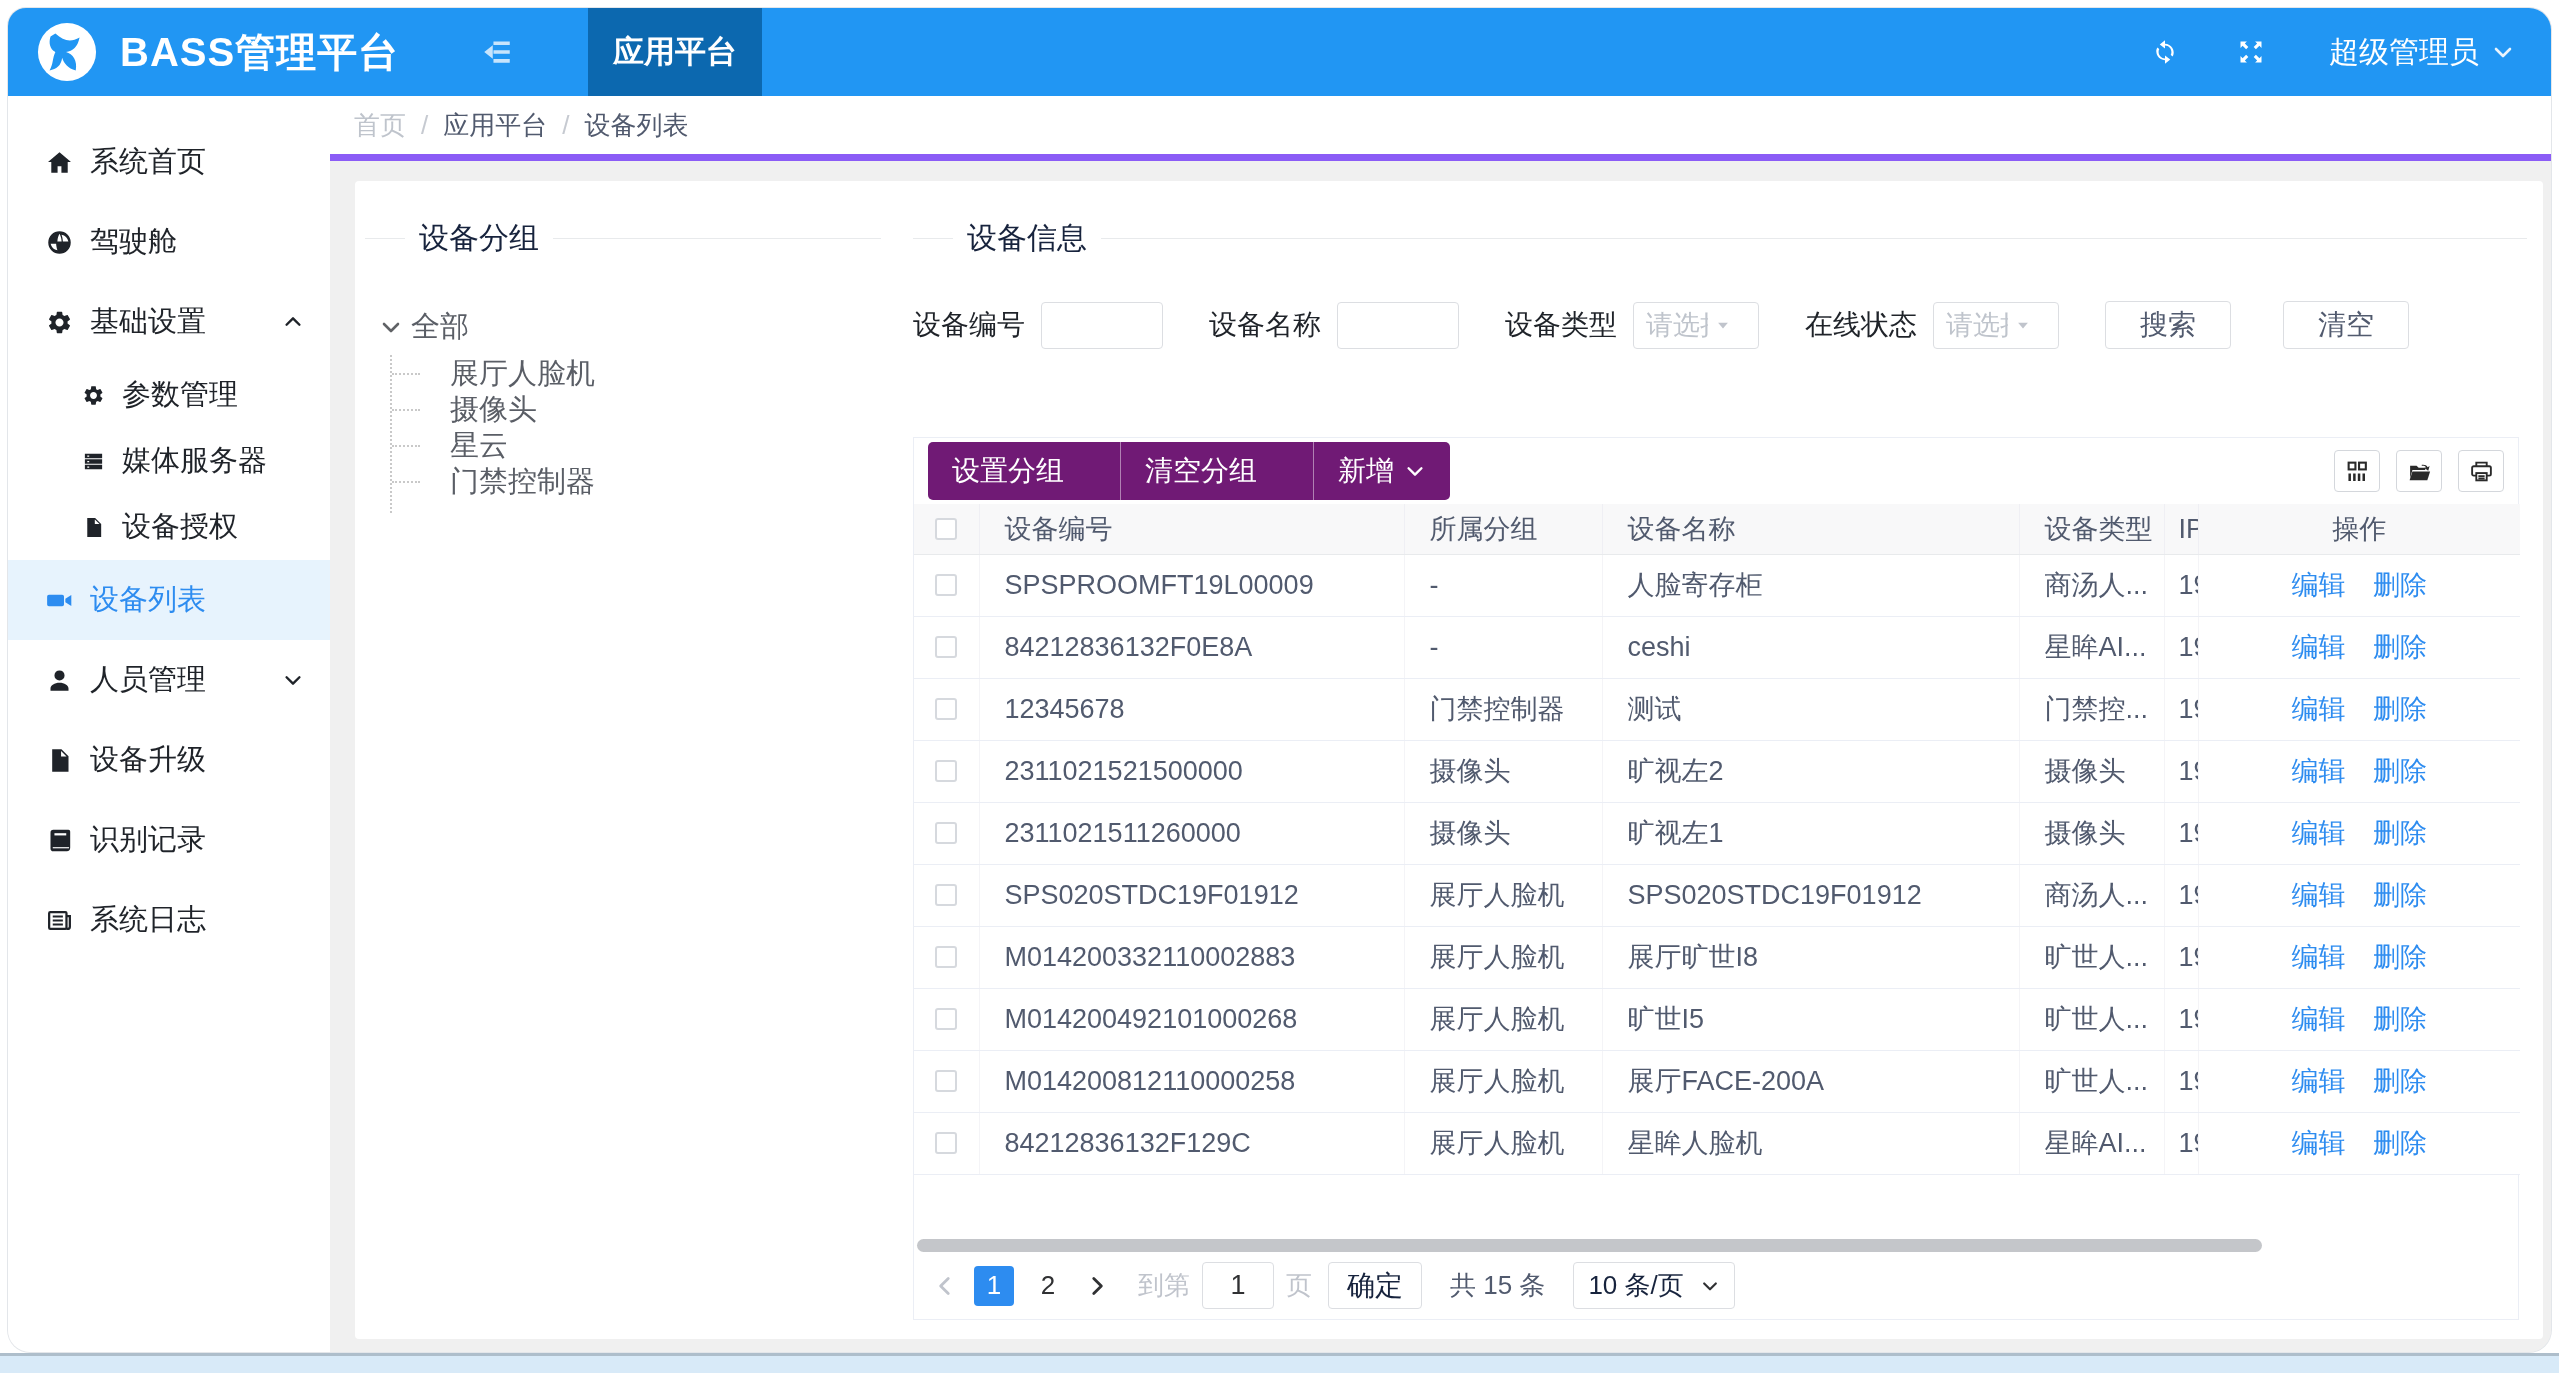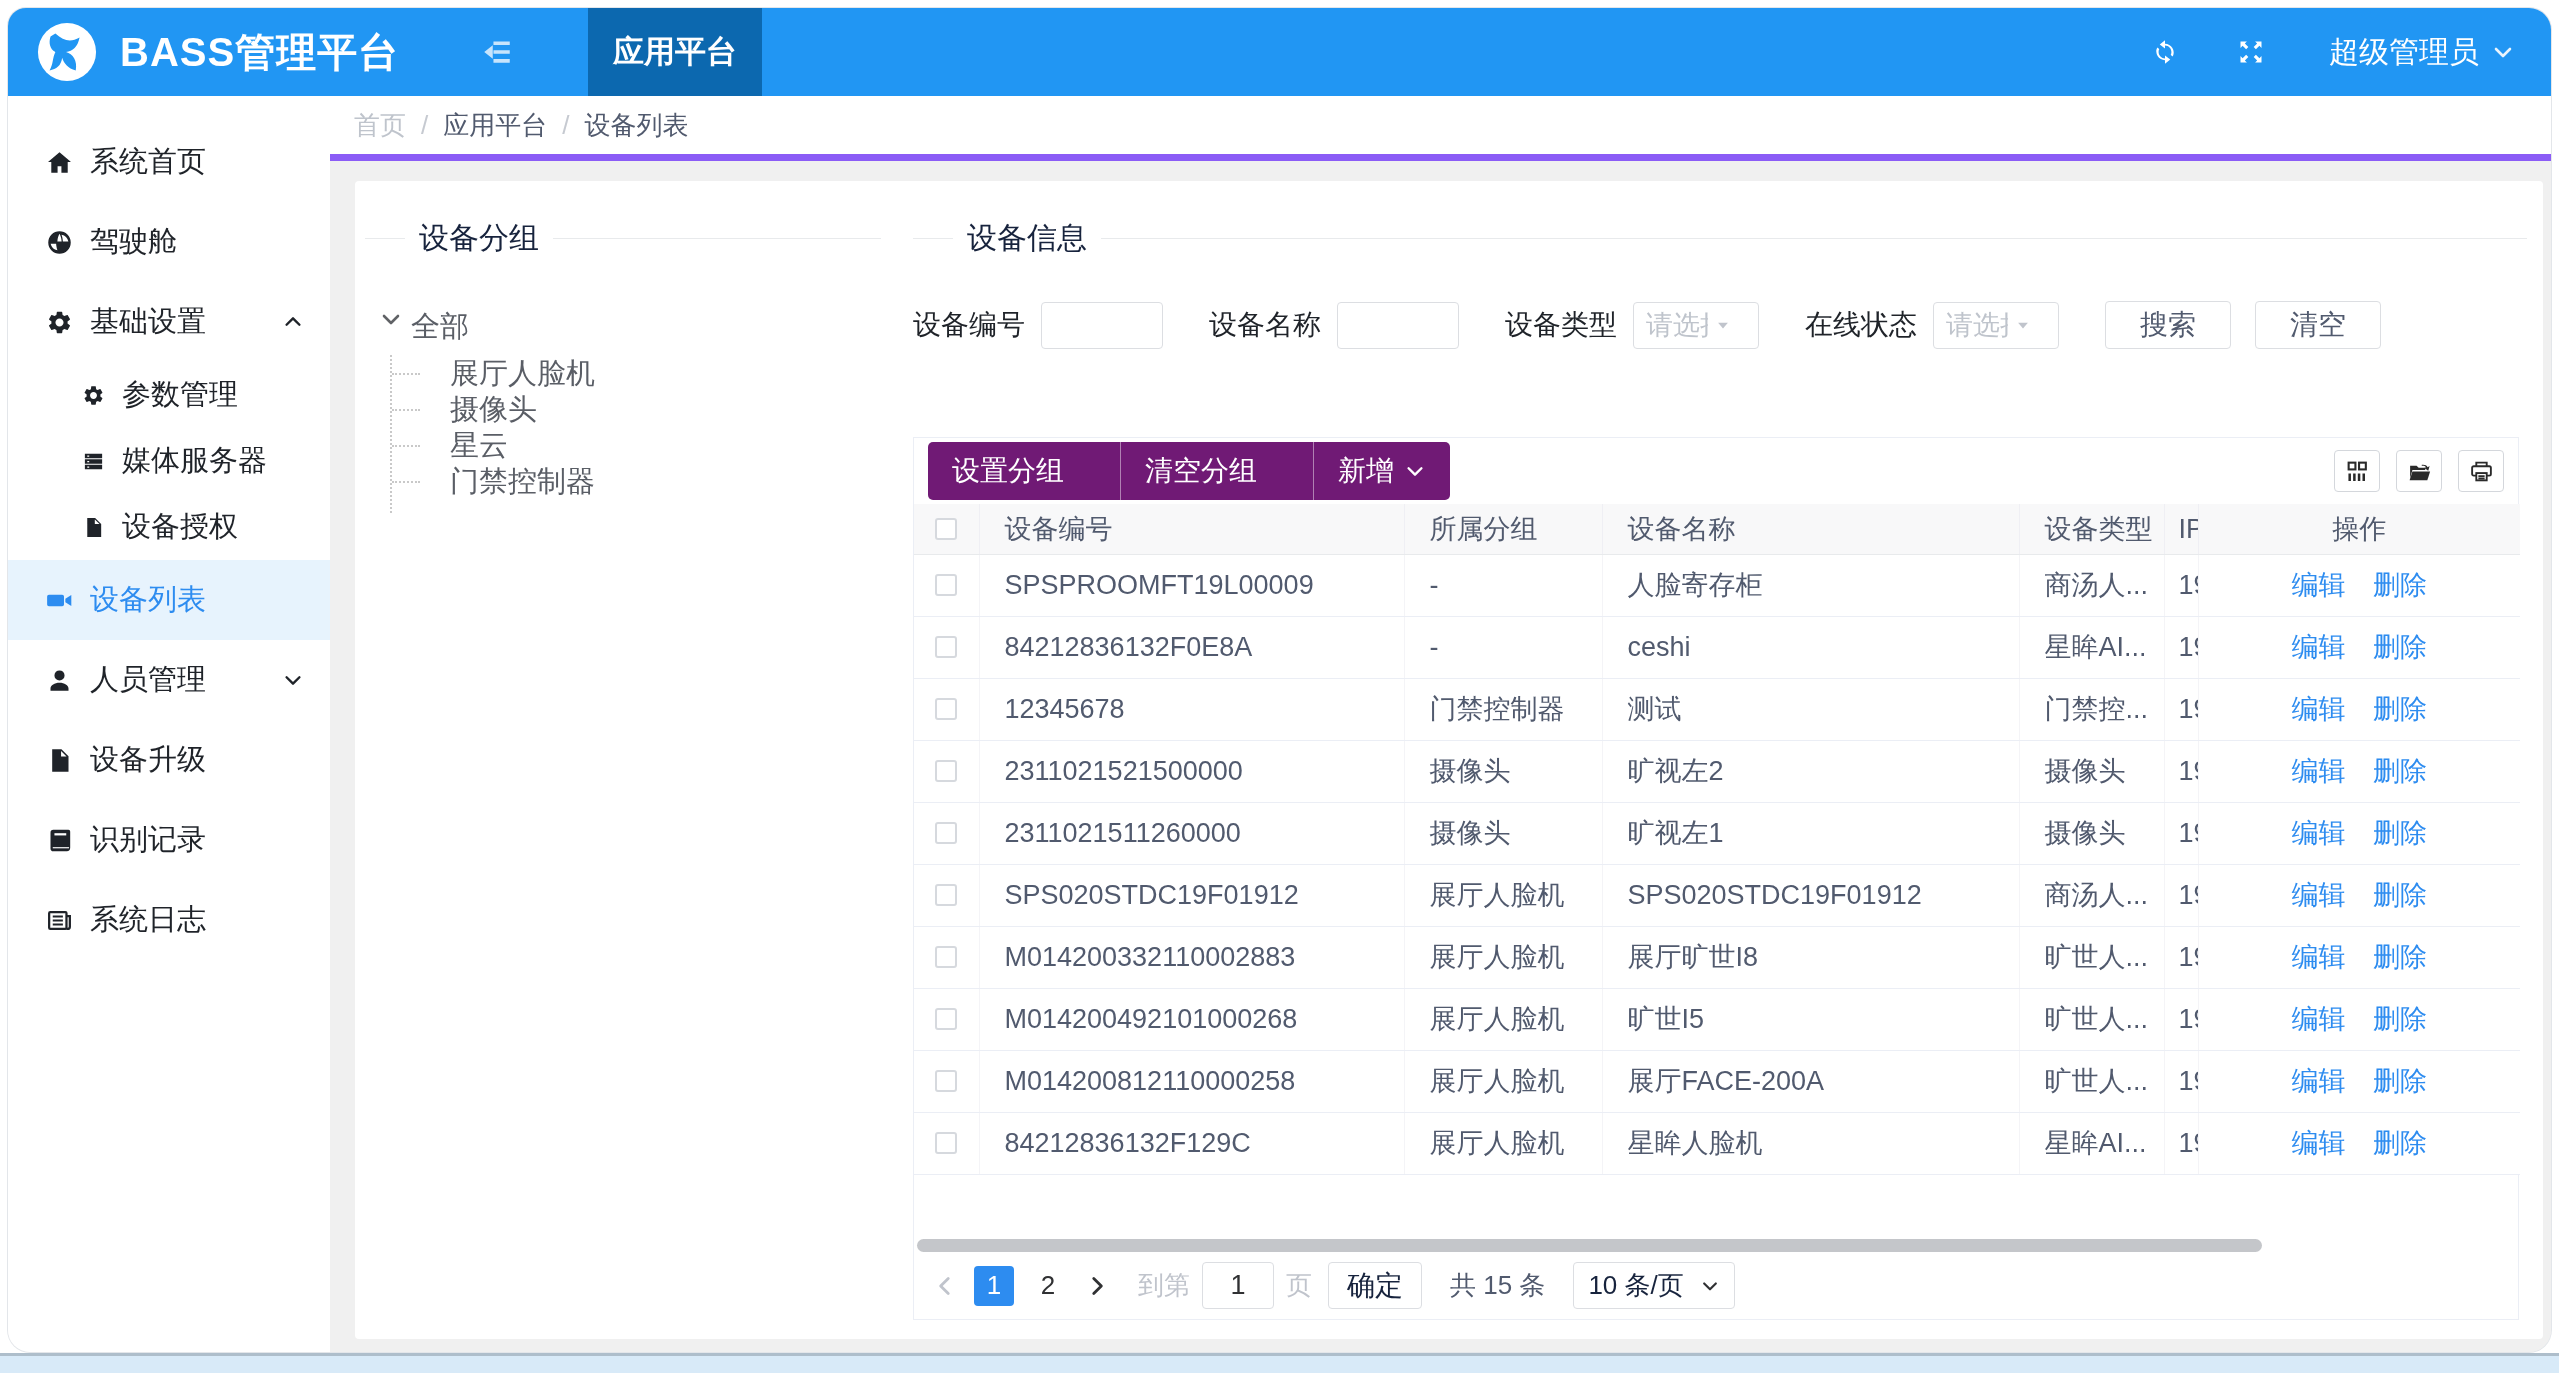--- a/index.html
+++ b/index.html
@@ -48,42 +48,42 @@
   .col-right { flex:1; padding-right:16px; min-width:0; }
 
   
   .divider-title { position:relative; border-top:1px solid #e8eaec; }
   .col-left .divider-title { margin-right:32px; }
   .divider-title > span { position:absolute; left:40px; top:-21px; background:#fff;
     padding:0 14px; font-size:30px; color:#17233d; font-weight:500; white-space:nowrap; }
 
   
   .tree { margin-top:68px; font-size:29px; color:#5a5e66; padding-left:14px; }
-  .tree-root { display:flex; align-items:flex-start; }
+  .tree-root { display:flex; align-items:center; }
   .tree-root .tchev { width:24px; height:24px; color:#606266; margin-right:8px; }
   .tree-children { margin-left:11px; border-left:2px dotted #c9c9c9; margin-top:8px;
     padding-bottom:14px; }
   .tree-child { position:relative; height:36px; line-height:36px; padding-left:58px;
     cursor:pointer; white-space:nowrap; }
   .tree-child::before { content:""; position:absolute; left:0; top:18px; width:28px;
     border-top:2px dotted #c9c9c9; }
 
   
   .filters { margin-top:62px; display:flex; align-items:center; font-size:28px; color:#1f2329; }
   .fg { display:flex; align-items:center; margin-right:46px; }
   .fl { margin-right:16px; white-space:nowrap; }
   .f-input { width:122px; height:47px; border:1px solid #dcdee2; border-radius:4px;
     background:#fff; font-size:27px; padding:0 10px; outline:none; }
   .f-select { width:126px; height:47px; border:1px solid #dcdee2; border-radius:4px;
     background:#fff; display:flex; align-items:center; padding:0 8px 0 12px;
     color:#bfc4cc; font-size:27px; cursor:pointer; }
   .f-select .ph { width:62px; overflow:hidden; white-space:nowrap; flex:none; }
   .f-select .caret { width:18px; height:18px; color:#c0c4cc; margin-left:6px; flex:none; }
   .btn { height:48px; padding:0 34px; border:1px solid #dcdee2; border-radius:4px;
-    background:#fff; font-size:28px; color:#515a6e; margin-right:24px; cursor:pointer;
+    background:#fff; font-size:28px; color:#515a6e; margin-right:52px; cursor:pointer;
     font-family:inherit; }
 
   
   .table-box { margin-top:88px; border:1px solid #ebeef5; width:1606px; background:#fff; }
   .toolbar { height:66px; display:flex; align-items:center; justify-content:space-between;
     padding:0 14px; }
   .btn-group { display:flex; background:#701a75; border-radius:5px; overflow:hidden;
     height:58px; }
   .bg-btn { display:flex; align-items:center; color:#fff; font-size:28px; padding:0 24px;
     cursor:pointer; white-space:nowrap; }

